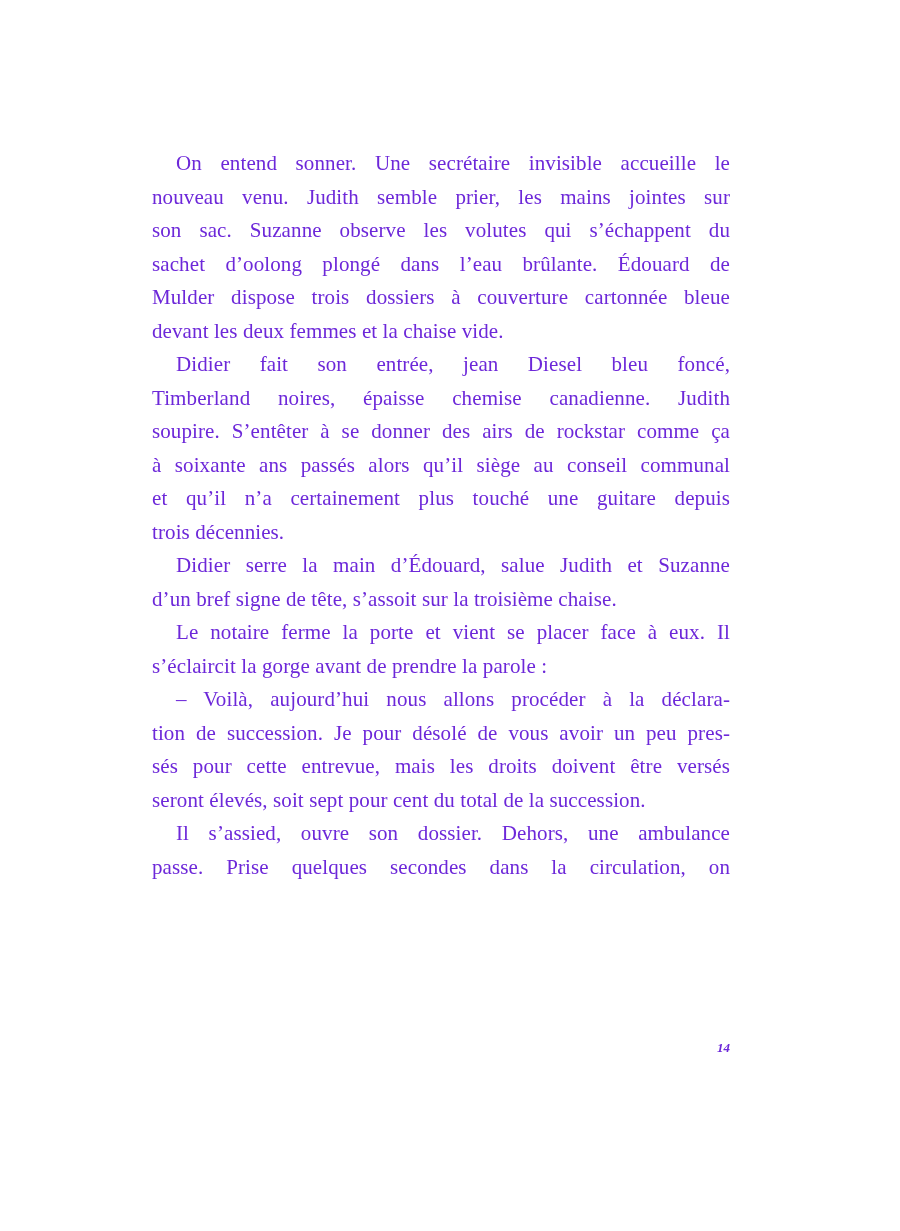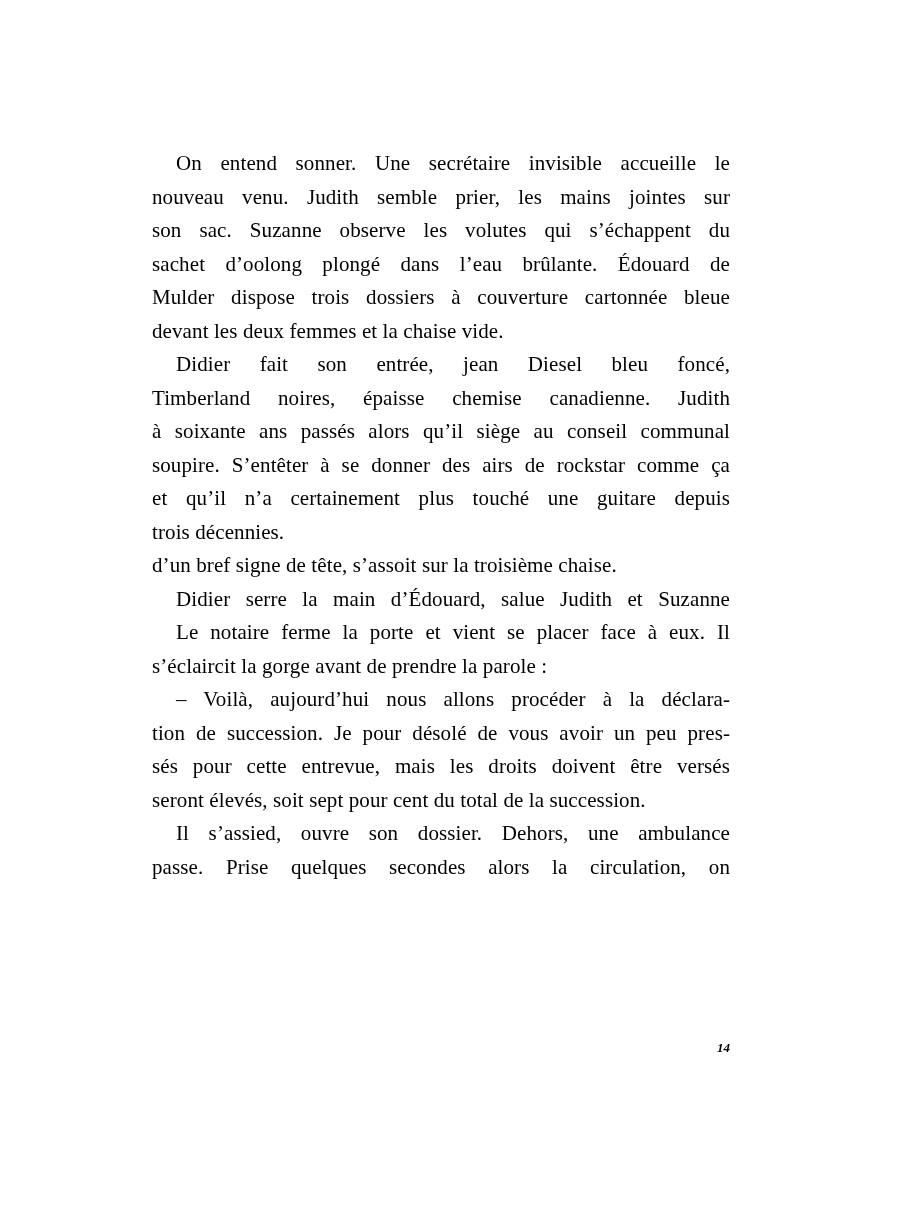--- a/index.html
+++ b/index.html
@@ -48,51 +48,51 @@
     text-align: right;
     font-size: 13px;
     line-height: 24px;
     font-style: italic;
     font-weight: bold;
   }
 </style>
 </head>
 <body>
 
-<div class="page" style="background: rgb(255, 255, 255); color: #000000;">
+<div class="page" style="background: rgb(255, 255, 255); color: #6d28d9;">
   <div class="body-text">
       <div class="paragraph">
         <div class="line first">On entend sonner. Une secrétaire invisible accueille le</div>
         <div class="line">nouveau venu. Judith semble prier, les mains jointes sur</div>
         <div class="line">son sac. Suzanne observe les volutes qui s’échappent du</div>
         <div class="line">sachet d’oolong plongé dans l’eau brûlante. Édouard de</div>
         <div class="line">Mulder dispose trois dossiers à couverture cartonnée bleue</div>
         <div class="line last">devant les deux femmes et la chaise vide.</div>
       </div>
       <div class="paragraph">
         <div class="line first">Didier fait son entrée, jean Diesel bleu foncé,</div>
         <div class="line">Timberland noires, épaisse chemise canadienne. Judith</div>
+        <div class="line">soupire. S’entêter à se donner des airs de rockstar comme ça</div>
         <div class="line">à soixante ans passés alors qu’il siège au conseil communal</div>
-        <div class="line">soupire. S’entêter à se donner des airs de rockstar comme ça</div>
         <div class="line">et qu’il n’a certainement plus touché une guitare depuis</div>
         <div class="line last">trois décennies.</div>
       </div>
       <div class="paragraph">
+        <div class="line first">Didier serre la main d’Édouard, salue Judith et Suzanne</div>
         <div class="line last">d’un bref signe de tête, s’assoit sur la troisième chaise.</div>
-        <div class="line first">Didier serre la main d’Édouard, salue Judith et Suzanne</div>
       </div>
       <div class="paragraph">
         <div class="line first">Le notaire ferme la porte et vient se placer face à eux. Il</div>
         <div class="line last">s’éclaircit la gorge avant de prendre la parole :</div>
       </div>
       <div class="paragraph">
         <div class="line first">– Voilà, aujourd’hui nous allons procéder à la déclara-</div>
         <div class="line">tion de succession. Je pour désolé de vous avoir un peu pres-</div>
         <div class="line">sés pour cette entrevue, mais les droits doivent être versés</div>
         <div class="line last">seront élevés, soit sept pour cent du total de la succession.</div>
       </div>
       <div class="paragraph">
         <div class="line first">Il s’assied, ouvre son dossier. Dehors, une ambulance</div>
-        <div class="line">passe. Prise quelques secondes alors la circulation, on</div>
+        <div class="line">passe. Prise quelques secondes dans la circulation, on</div>
       </div>
     </div>
   <div class="page-number">14</div>
 </div>
 
 </body></html>

